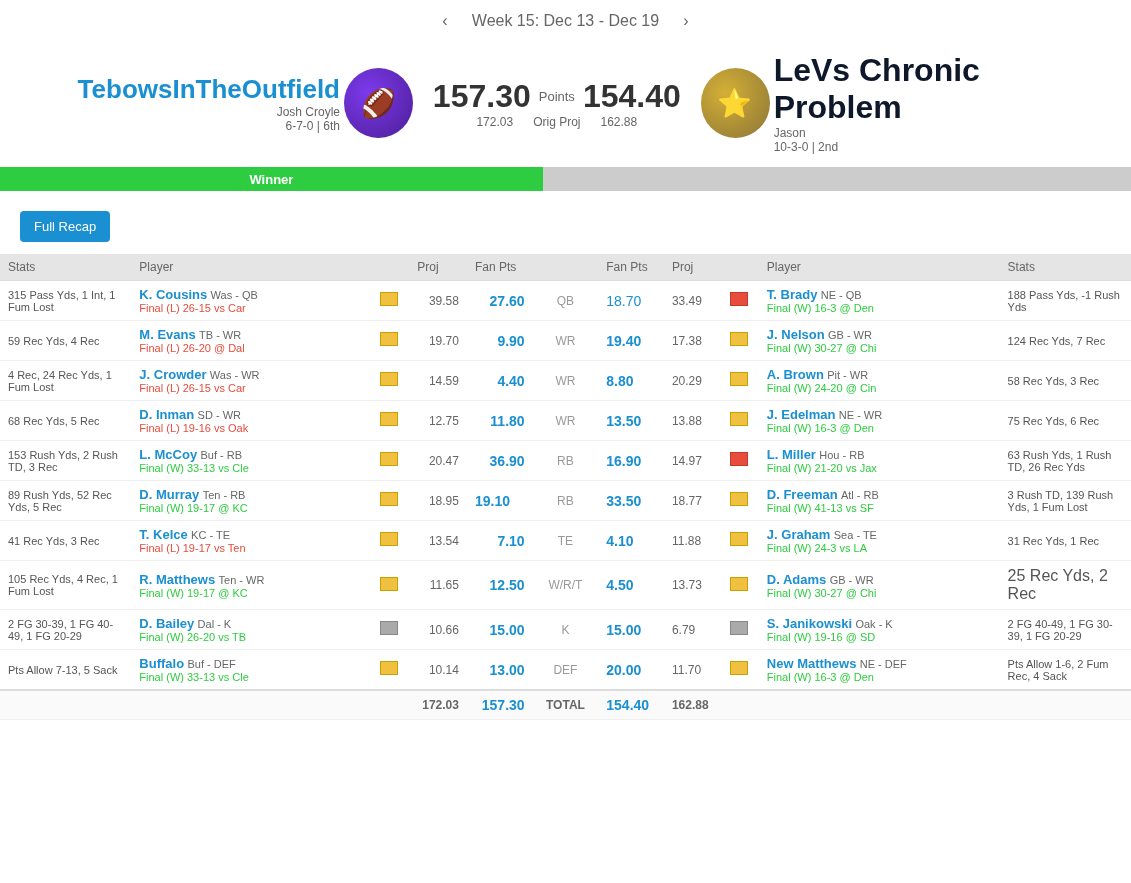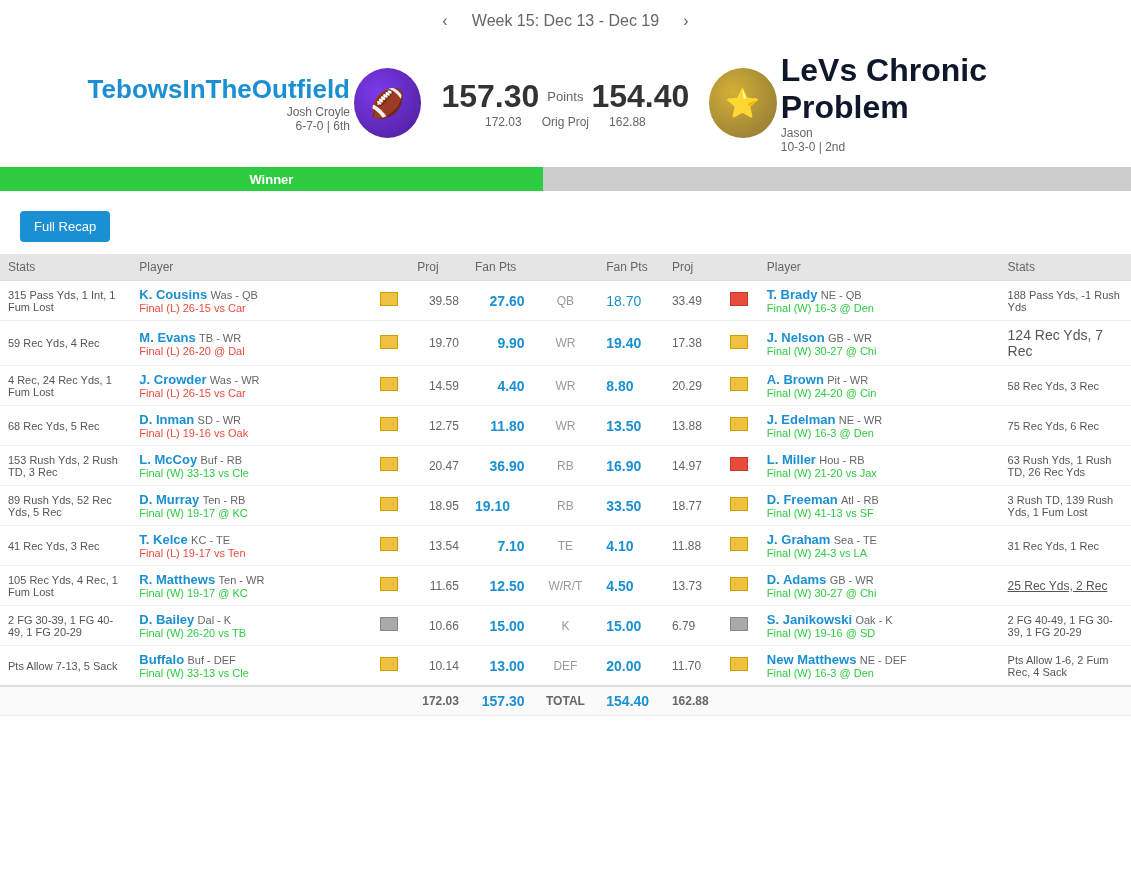--- a/index.html
+++ b/index.html
@@ -3,21 +3,21 @@
   <meta charset="utf-8">
   <style>
     * { box-sizing: border-box; margin: 0; padding: 0; }
     body { font-family: Arial, sans-serif; font-size: 13px; background: #fff; color: #333; width: 1131px; }
     
     
     .week-nav { text-align: center; padding: 12px 0; font-size: 15px; color: #333; }
     .week-nav span { margin: 0 10px; cursor: pointer; color: #666; font-size: 16px; }
     
     
-    .score-header { display: flex; align-items: center; justify-content: center; padding: 10px 20px 5px; gap: 4px; margin-left: 10px; }
+    .score-header { display: flex; align-items: center; justify-content: center; padding: 10px 20px 5px; gap: 4px; }
     .team-left { display: flex; flex-direction: column; align-items: flex-end; min-width: 320px; }
     .team-right { display: flex; flex-direction: column; align-items: flex-start; min-width: 320px; }
     .team-name-left { font-size: 26px; color: #1a8fd1; font-weight: bold; }
     .team-name-right { font-size: 32px; color: #0f172a; font-weight: bold; }
     .team-meta { font-size: 12px; color: #666; text-align: right; }
     .team-meta-right { font-size: 12px; color: #666; text-align: left; }
     
     .score-center { display: flex; flex-direction: column; align-items: center; min-width: 280px; }
     .scores-row { display: flex; align-items: center; gap: 8px; }
     .score-val { font-size: 32px; font-weight: bold; color: #333; }
@@ -170,21 +170,21 @@
     <td class="col-proj" style="text-align:right;color:#666;">19.70</td>
     <td class="col-fanpts" style="text-align:right;font-weight:bold;color:#1a8fd1;font-size:14px;">9.90</td>
     <td class="col-pos" style="text-align:center;color:#999;font-size:12px;">WR</td>
     <td class="col-fanpts-right" style="font-weight:bold;color:#1a8fd1;font-size:14px;">19.40</td>
     <td class="col-proj-right" style="color:#666;">17.38</td>
     <td class="col-icon-right"><span class="stat-icon"></span></td>
     <td class="col-player-right">
       <div><span class="player-name">J. Nelson</span> <span style="color:#666;font-size:11px;">GB - WR</span></div>
       <div class="player-game"><span class="win">Final (W) 30-27 @ Chi</span></div>
     </td>
-    <td class="col-stats-right" style="color:#555;font-size:14px;">124 Rec Yds, 7 Rec</td>
+    <td class="col-stats-right" style="color:#555;font-size:11px;">124 Rec Yds, 7 Rec</td>
   </tr>
       <tr>
     <td class="col-stats-left" style="color:#555;font-size:11px;">4 Rec, 24 Rec Yds, 1 Fum Lost</td>
     <td class="col-player-left">
       <div><span class="player-name">J. Crowder</span> <span style="color:#666;font-size:11px;">Was - WR</span></div>
       <div class="player-game"><span class="loss">Final (L) 26-15 vs Car</span></div>
     </td>
     <td class="col-icon-left"><span class="stat-icon"></span></td>
     <td class="col-proj" style="text-align:right;color:#666;">14.59</td>
     <td class="col-fanpts" style="text-align:right;font-weight:bold;color:#1a8fd1;font-size:14px;">4.40</td>
@@ -284,21 +284,21 @@
     <td class="col-proj" style="text-align:right;color:#666;">11.65</td>
     <td class="col-fanpts" style="text-align:right;font-weight:bold;color:#1a8fd1;font-size:14px;">12.50</td>
     <td class="col-pos" style="text-align:center;color:#999;font-size:12px;">W/R/T</td>
     <td class="col-fanpts-right" style="font-weight:bold;color:#1a8fd1;font-size:14px;">4.50</td>
     <td class="col-proj-right" style="color:#666;">13.73</td>
     <td class="col-icon-right"><span class="stat-icon"></span></td>
     <td class="col-player-right">
       <div><span class="player-name">D. Adams</span> <span style="color:#666;font-size:11px;">GB - WR</span></div>
       <div class="player-game"><span class="win">Final (W) 30-27 @ Chi</span></div>
     </td>
-    <td class="col-stats-right" style="color:#555;font-size:12px;text-decoration:underline;">25 Rec Yds, 2 Rec</td>
+    <td class="col-stats-right" style="color:#555;font-size:16px;">25 Rec Yds, 2 Rec</td>
   </tr>
       <tr>
     <td class="col-stats-left" style="color:#555;font-size:11px;">2 FG 30-39, 1 FG 40-49, 1 FG 20-29</td>
     <td class="col-player-left">
       <div><span class="player-name">D. Bailey</span> <span style="color:#666;font-size:11px;">Dal - K</span></div>
       <div class="player-game"><span class="win">Final (W) 26-20 vs TB</span></div>
     </td>
     <td class="col-icon-left"><span class="stat-icon-grey"></span></td>
     <td class="col-proj" style="text-align:right;color:#666;">10.66</td>
     <td class="col-fanpts" style="text-align:right;font-weight:bold;color:#1a8fd1;font-size:14px;">15.00</td>

